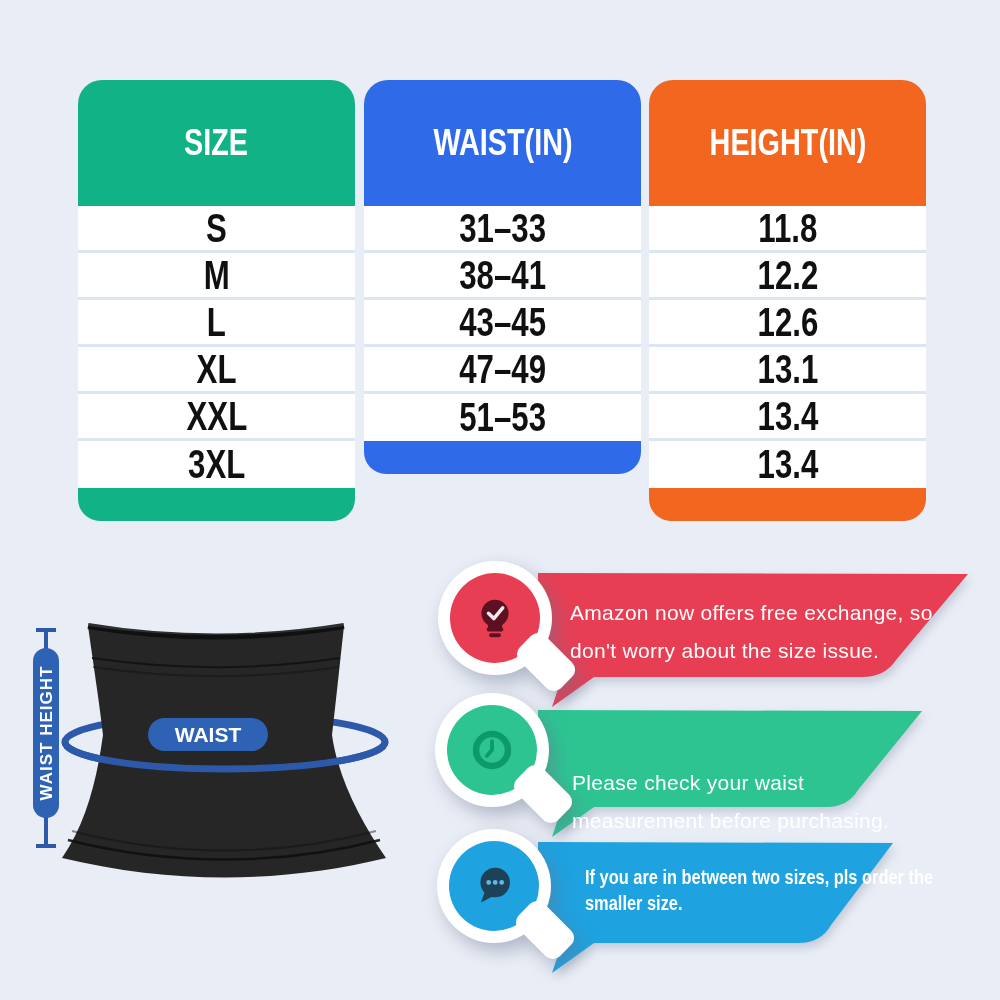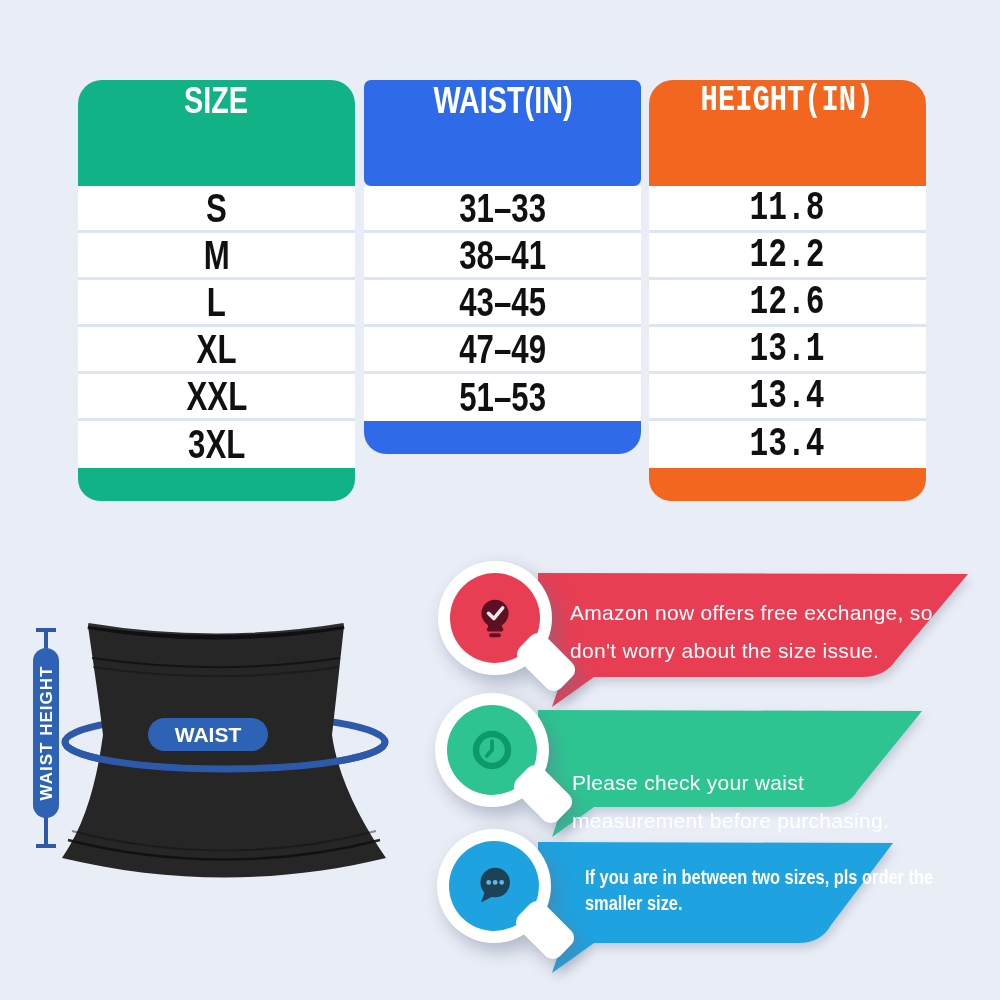--- a/index.html
+++ b/index.html
@@ -8,24 +8,24 @@
     position:relative;
     width:1000px; height:1000px;
     background:#e9edf6;
     font-family:"Liberation Sans", sans-serif;
     overflow:hidden;
   }
   
   .col { position:absolute; top:80px; width:277px; }
   .col-size   { left:78px; }
   .col-waist  { left:364px; }
-  .col-height { left:649px;font-family:Liberation Mono, monospace; }
+  .col-height { left:649px; }
   .col-head {
-    height:106px; border-radius:24px 24px 0 0;
-    display:flex; justify-content:center;
+    height:126px; border-radius:24px 24px 0 0;
+    display:flex; align-items:center; justify-content:center;
     color:#fff; font-size:36px; font-weight:bold;
   }
   .col-cells { background:transparent; }
   .cell {
     height:47px; background:#fff;
     display:flex; align-items:center; justify-content:center;
     border-bottom:3px solid #dce6f2;
     font-size:40px; font-weight:bold; color:#101010;
   }
   .cell:last-child { border-bottom:none; }
@@ -91,21 +91,21 @@
         <span class="cond">XXL</span>
       </div>
     <div class="cell">
         <span class="cond">3XL</span>
       </div>
   </div>
   <div class="col-cap" style="background-color: rgb(18, 178, 135);"></div>
 </div>
 
 <div class="col col-waist">
-  <div class="col-head" style="background-color: rgb(47, 106, 232); border-radius: 7px;">
+  <div class="col-head" style="background-color: rgb(47, 106, 232);">
     <span class="cond2">WAIST(IN)</span>
   </div>
   <div class="col-cells">
     <div class="cell">
         <span class="cond">31–33</span>
       </div>
     <div class="cell">
         <span class="cond">38–41</span>
       </div>
     <div class="cell">

